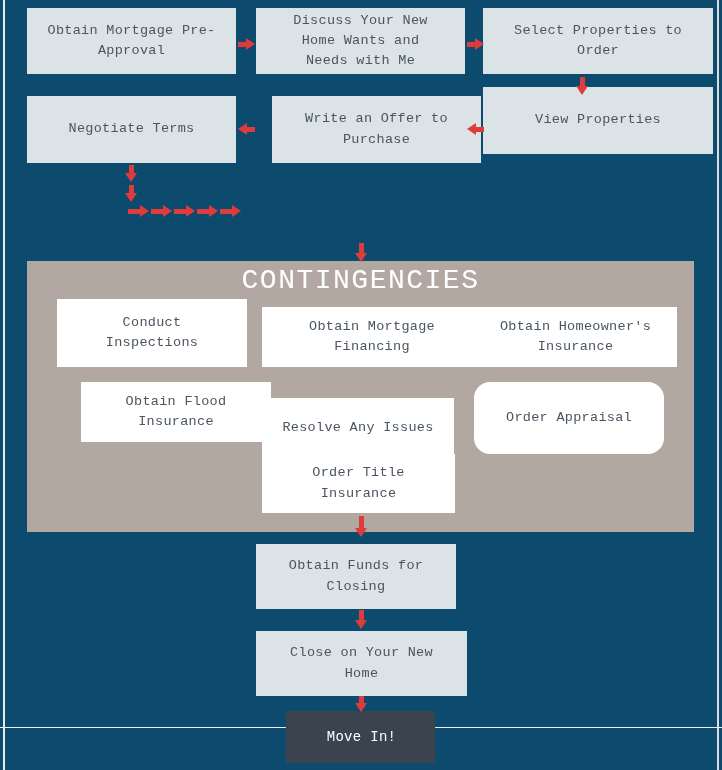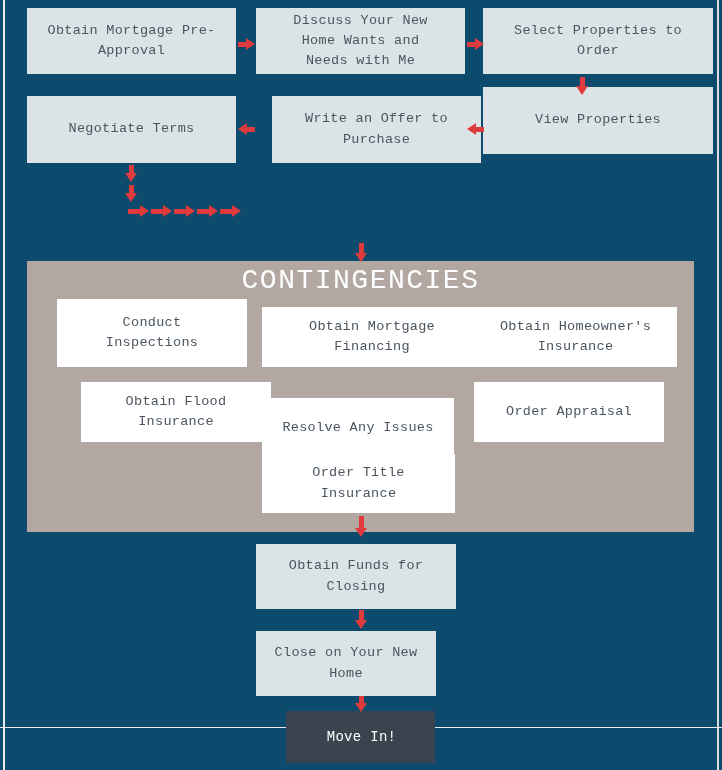--- a/index.html
+++ b/index.html
@@ -26,36 +26,36 @@
 
   
   .pos-b1  { left:27px;  top:8px;   width:209px; height:66px; }
   .pos-b2  { left:256px; top:8px;   width:209px; height:66px; padding:6px 21px; }
   .pos-b3  { left:483px; top:8px;   width:230px; height:66px; }
   .pos-b4  { left:27px;  top:96px;  width:209px; height:67px; }
   .pos-b5  { left:272px; top:96px;  width:209px; height:67px; }
   .pos-b6  { left:483px; top:87px;  width:230px; height:67px; }
   .pos-b7  { left:257px; top:177px; width:208px; height:64px; }
   .pos-b8  { left:256px; top:544px; width:200px; height:65px; }
-  .pos-b9  { left:256px; top:631px; width:180px; height:65px; }
+  .pos-b9  { left:256px; top:631px; width:211px; height:65px; }
   .pos-b10 { left:286px; top:711px; width:149px; height:52px;padding-left:18px; }
 
   
   .panel { position:absolute; left:27px; top:261px; width:667px; height:271px;
            background:var(--contingency-panel); z-index:1; }
   .panel-title { position:absolute; left:27px; top:265px; width:667px; text-align:center;
            color:var(--contingency-title); font-size:28px; font-weight:300;
            letter-spacing:1.5px; z-index:2; }
   .item { background:var(--contingency-item-fill); }
   .pos-i1 { left:57px;  top:299px; width:190px; height:68px; }
   .pos-i2 { left:262px; top:307px; width:220px; height:60px; }
   .pos-i3 { left:474px; top:307px; width:203px; height:60px; }
   .pos-i4 { left:57px;  top:382px; width:190px; height:60px;margin-left:24px; }
   .pos-i5 { left:262px; top:382px; width:192px; height:60px;margin-top:16px; }
-  .pos-i6 { left:474px; top:382px; width:190px; height:60px; }
+  .pos-i6 { left:474px; top:382px; width:190px; height:72px;border-radius:16px; }
   .pos-i7 { left:262px; top:454px; width:193px; height:59px; }
 
   
   .ar { position:absolute; display:flex; align-items:center; z-index:3; }
   .ar .stem { background:var(--arrow); }
   .ar-right .stem { height:5px; }
   .ar-right .head { width:0; height:0; border-top:6px solid transparent;
                     border-bottom:6px solid transparent; border-left:9px solid var(--arrow); }
   .ar-left { flex-direction:row-reverse; }
   .ar-left .stem { height:5px; }

